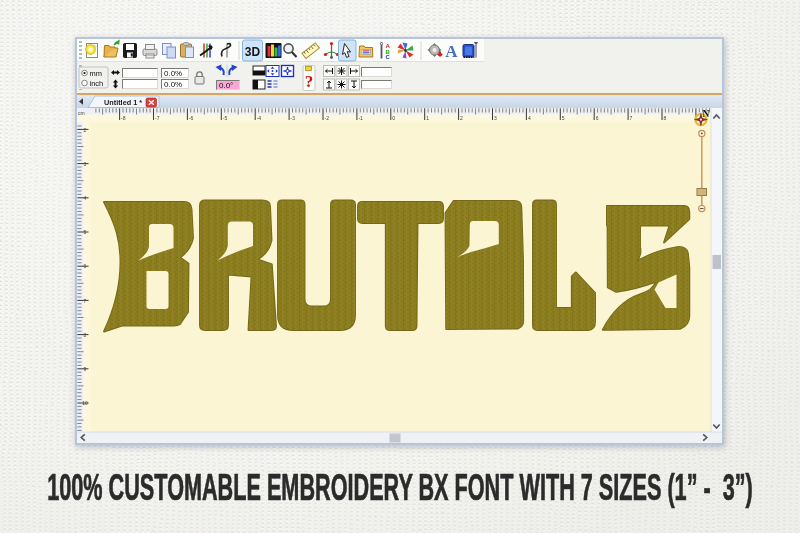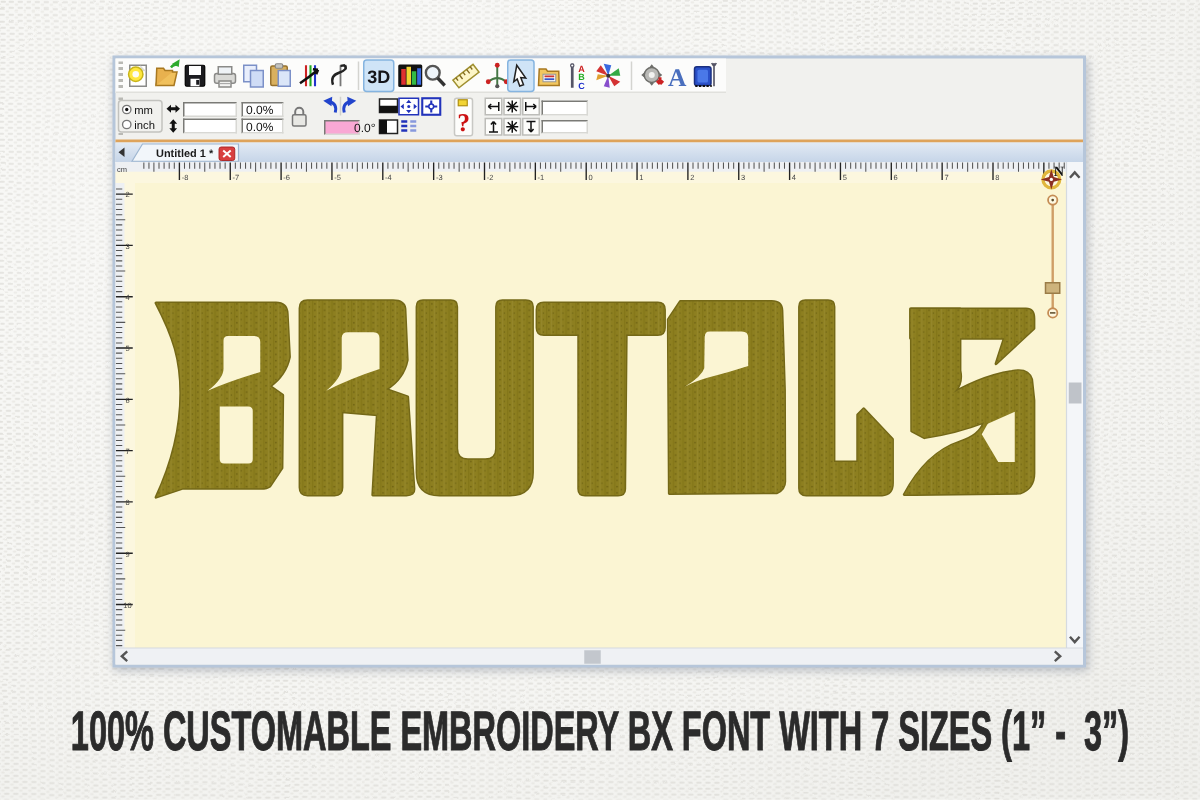--- a/index.html
+++ b/index.html
@@ -222,21 +222,21 @@
     </g>
     <rect x="348.5" y="79" width="11" height="11" fill="#fdfdfb" stroke="#bdbdb9" stroke-width="1"></rect>
     <g transform="translate(354.0,84.5)">
       <path d="M0,-3.5 V3.5 M0,3.5 l-1.7,-2 M0,3.5 l1.7,-2 M-3,-3.5 H3" stroke="#111" stroke-width="1"></path>
     </g>
   </svg>
 <div class="abs" style="left:122px;top:67.5px;width:36px;height:10px;background:#fff;border-top:1px solid #7a7a76;border-left:1px solid #7a7a76;border-right:1px solid #d8d8d4;border-bottom:1px solid #d8d8d4;font-size:8px;line-height:10px;color:#111;padding-left:2px;box-sizing:border-box;"></div>
 <div class="abs" style="left:122px;top:79px;width:36px;height:10px;background:#fff;border-top:1px solid #7a7a76;border-left:1px solid #7a7a76;border-right:1px solid #d8d8d4;border-bottom:1px solid #d8d8d4;font-size:8px;line-height:10px;color:#111;padding-left:2px;box-sizing:border-box;"></div>
 <div class="abs" style="left:161px;top:67.5px;width:28px;height:10px;background:#fff;border-top:1px solid #7a7a76;border-left:1px solid #7a7a76;border-right:1px solid #d8d8d4;border-bottom:1px solid #d8d8d4;font-size:8px;line-height:10px;color:#111;padding-left:2px;box-sizing:border-box;">0.0%</div>
 <div class="abs" style="left:161px;top:79px;width:28px;height:10px;background:#fff;border-top:1px solid #7a7a76;border-left:1px solid #7a7a76;border-right:1px solid #d8d8d4;border-bottom:1px solid #d8d8d4;font-size:8px;line-height:10px;color:#111;padding-left:2px;box-sizing:border-box;">0.0%</div>
-<div class="abs" style="left:216px;top:79.5px;width:24px;height:10.5px;background:#f9a8d4;border-top:1px solid #7a7a76;border-left:1px solid #7a7a76;border-right:1px solid #d8d8d4;border-bottom:1px solid #d8d8d4;font-size:8px;line-height:10.5px;color:#111;padding-left:19px;box-sizing:border-box;">0.0°</div>
+<div class="abs" style="left:216px;top:79.5px;width:24px;height:10.5px;background:#f9a8d4;border-top:1px solid #7a7a76;border-left:1px solid #7a7a76;border-right:1px solid #d8d8d4;border-bottom:1px solid #d8d8d4;font-size:8px;line-height:10.5px;color:#111;padding-left:2px;box-sizing:border-box;">0.0°</div>
 <div class="abs" style="left:361px;top:67px;width:31px;height:9.5px;background:#fff;border-top:1px solid #7a7a76;border-left:1px solid #7a7a76;border-right:1px solid #d8d8d4;border-bottom:1px solid #d8d8d4;font-size:8px;line-height:9.5px;color:#111;padding-left:2px;box-sizing:border-box;"></div>
 <div class="abs" style="left:361px;top:79.5px;width:31px;height:9.5px;background:#fff;border-top:1px solid #7a7a76;border-left:1px solid #7a7a76;border-right:1px solid #d8d8d4;border-bottom:1px solid #d8d8d4;font-size:8px;line-height:9.5px;color:#111;padding-left:2px;box-sizing:border-box;"></div>
 <svg class="abs" style="left:0;top:0" width="800" height="533" font-family="Liberation Sans, sans-serif">
     <path d="M79,101.5 l4,-3.2 v6.4 Z" fill="#333"></path>
     <path d="M88,107.5 L95,96 L159,96 L159,107.5 Z" fill="#f2f6fa" stroke="#9eb6d0" stroke-width="0.8"></path>
     <text x="104" y="104.6" font-size="7.3" font-weight="bold" fill="#1a1a1a">Untitled 1 *</text>
     <rect x="146" y="98" width="10.5" height="9" rx="1.5" fill="#d84040" stroke="#a82020" stroke-width="0.6"></rect>
     <path d="M148.8,100.3 l5,4.4 M153.8,100.3 l-5,4.4" stroke="#fff" stroke-width="1.3"></path>
     <rect x="77" y="108" width="634" height="6.5" fill="#eef0f3"></rect>
     <rect x="77" y="114.5" width="634" height="7.5" fill="#fcf7df"></rect>

